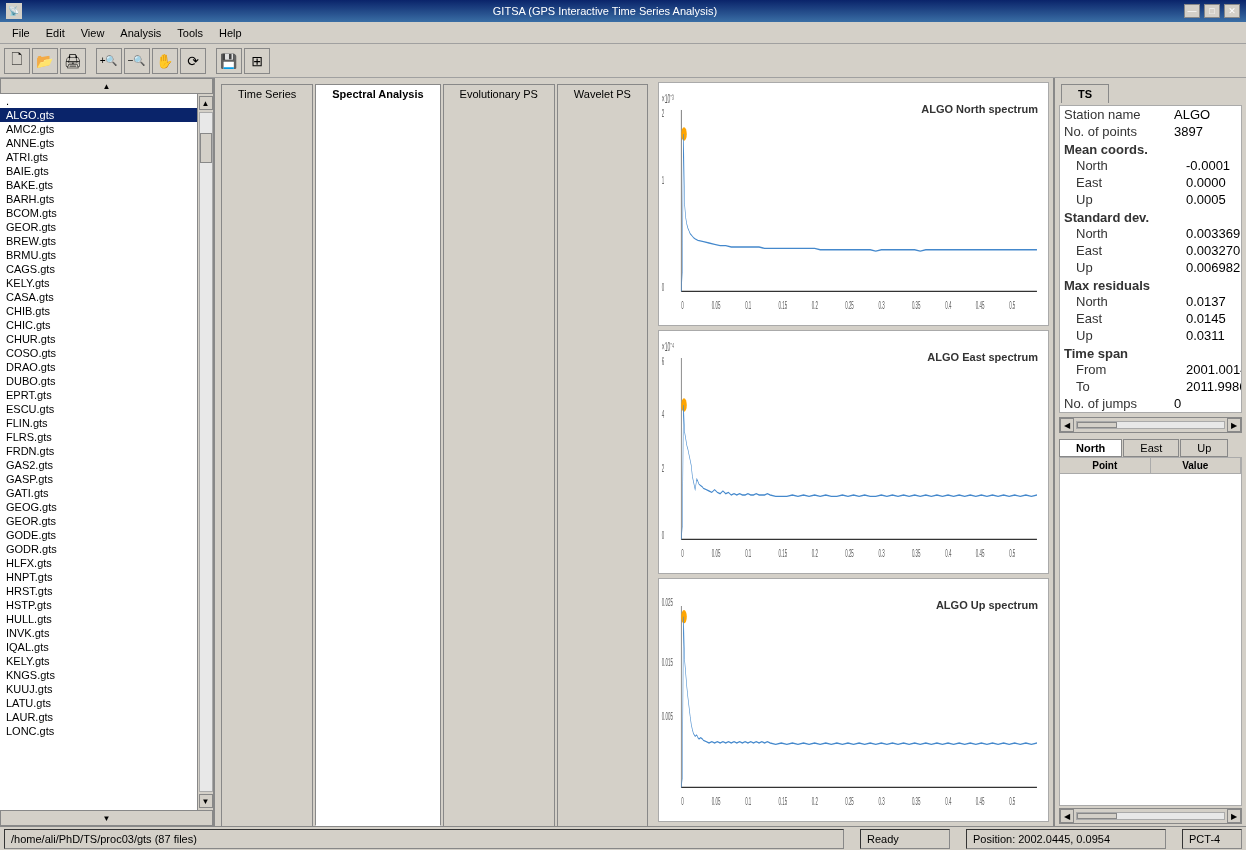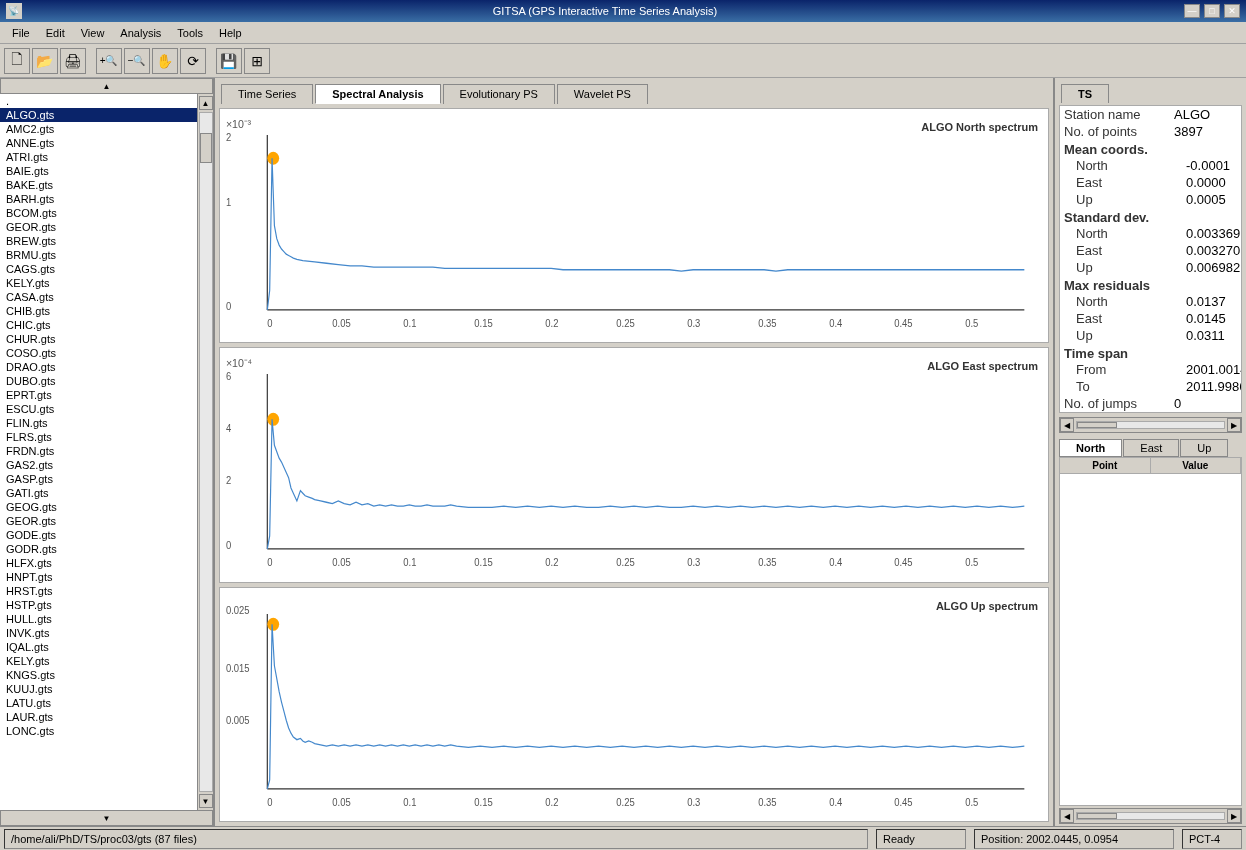--- a/index.html
+++ b/index.html
@@ -103,21 +103,20 @@
       display: flex;
       flex-direction: column;
       align-items: center;
     }
 
     
     #center-panel {
       flex: 1;
       background: #d4d0c8;
       display: flex;
-      flex-direction: column;
       overflow: hidden;
     }
 
     
     #tabs {
       display: flex;
       padding: 6px 6px 0;
       gap: 2px;
       background: #d4d0c8;
     }
@@ -149,21 +148,21 @@
     }
     .chart-container {
       background: white;
       border: 1px solid #aaa;
       flex: 1;
       position: relative;
       overflow: hidden;
     }
     .chart-title {
       position: absolute;
-      top: 12px;
+      top: 20px;
       right: 10px;
       font-size: 11px;
       font-weight: bold;
       color: #333;
     }
 
     
     #right-panel {
       width: 193px;
       background: #d4d0c8;
@@ -286,21 +285,21 @@
     }
 
     
     #statusbar {
       height: 24px;
       background: #d4d0c8;
       border-top: 1px solid #888;
       display: flex;
       align-items: center;
       padding: 0 4px;
-      gap: 8px;
+      gap: 16px;
     }
     .status-section {
       border: 1px inset #888;
       height: 20px;
       display: flex;
       align-items: center;
       padding: 0 6px;
       font-size: 11px;
       background: #d4d0c8;
     }

